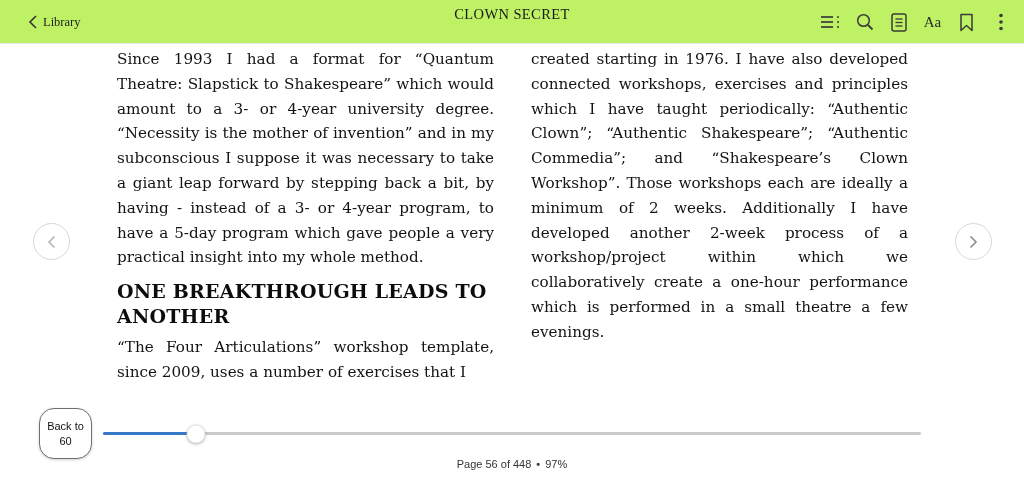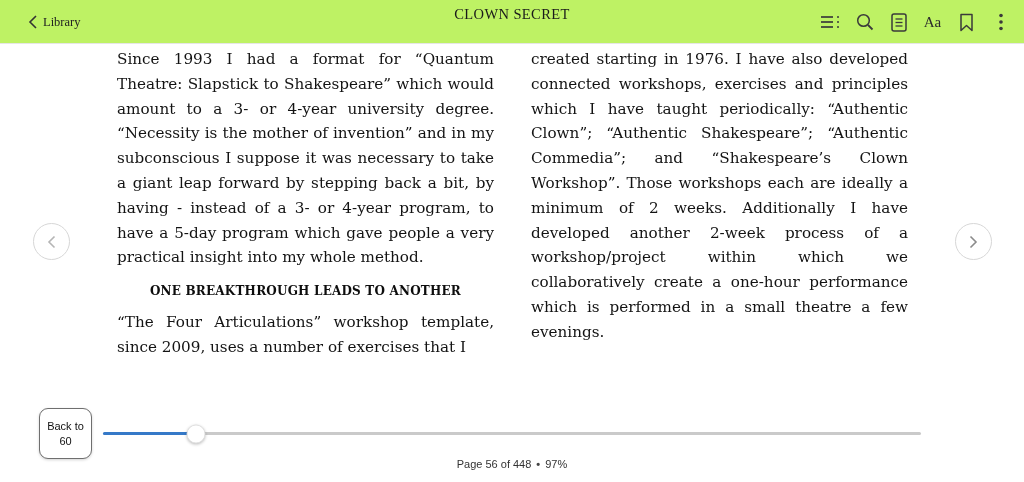--- a/index.html
+++ b/index.html
@@ -48,38 +48,38 @@
     position: absolute; top: 47px; width: 377px;
     font-family: "DejaVu Serif", "Liberation Serif", serif;
     font-size: 15.2px; line-height: 24.8px; color: #131313;
     text-align: justify;
   }
   .col-left  { left: 117px; }
   .col-right { left: 531px; }
   .column p { margin: 0 0 9px 0; }
   .section-heading {
     font-family: "DejaVu Serif", "Liberation Serif", serif;
-    font-size: 12px; font-weight: 700; color: #0d0d0d;
-    margin: 0 0 6px 0; text-align: center; letter-spacing: 0.2px;
+    font-size: 19px; font-weight: 700; color: #0d0d0d;
+    margin: 0 0 6px 0; text-align: left; letter-spacing: 0.2px;
   }
 
   
   .nav-circle {
     position: absolute; top: 223px; width: 37px; height: 37px;
     border: 1px solid #d7d7d7; border-radius: 50%;
     background: #fff; display: flex; align-items: center; justify-content: center;
     cursor: pointer;
   }
   .nav-prev { left: 33px; }
   .nav-next { right: 32px; }
 
   
   .back-to-btn {
     position: absolute; left: 39px; top: 408px; width: 53px; height: 51px;
-    background: #fff; border: 1px solid #6f6f6f; border-radius: 9px;
+    background: #fff; border: 1px solid #6f6f6f; border-radius: 15px;
     box-shadow: 0 1px 3px rgba(0,0,0,0.18);
     display: flex; flex-direction: column; align-items: center; justify-content: center;
     font-size: 11px; line-height: 15px; color: #111; cursor: pointer;
   }
   .progress-slider {
     position: absolute; left: 103px; top: 432px; width: 818px; height: 3px;
     background: #cacaca; border-radius: 2px; cursor: pointer;
   }
   .progress-fill {
     height: 100%; width: 11%;

